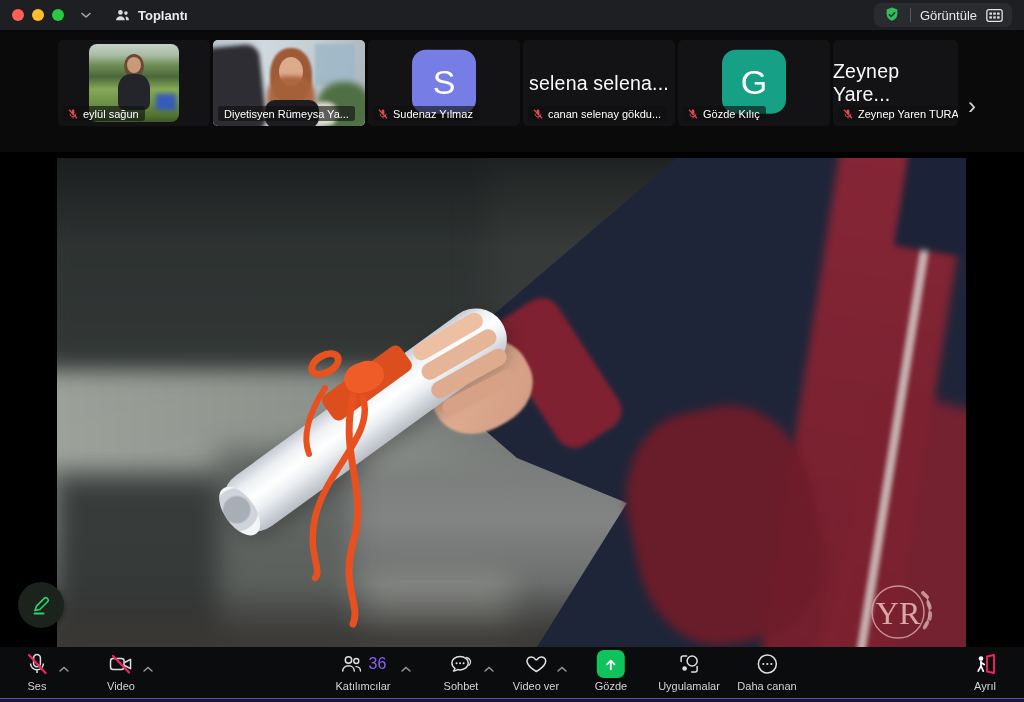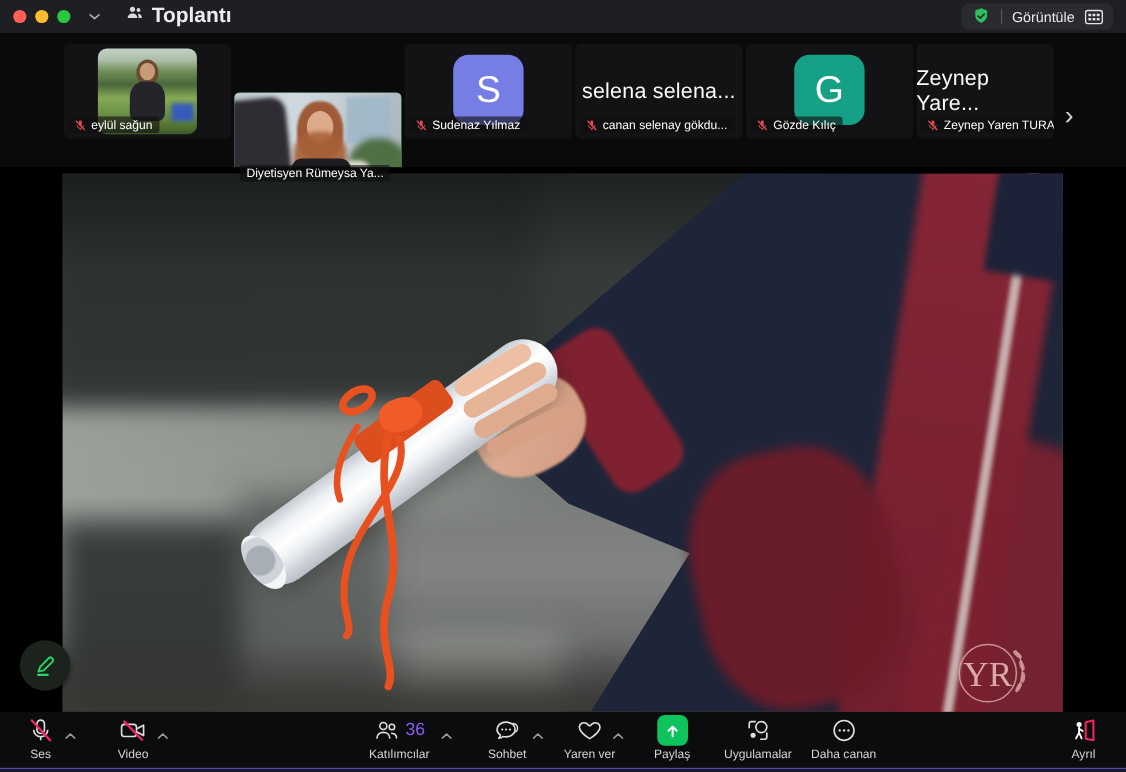--- a/index.html
+++ b/index.html
@@ -6,41 +6,41 @@
   .app{position:relative;width:1024px;height:702px;overflow:hidden;background:#000;
        font-family:"Liberation Sans",sans-serif;color:#e6e6e6;-webkit-font-smoothing:antialiased;}
 
   
   .titlebar{position:absolute;left:0;top:0;width:1024px;height:30px;background:#1e1f22;
             display:flex;align-items:center;padding:0 12px;box-sizing:border-box;}
   .lights{display:flex;gap:8px;align-items:center;}
   .light{width:12px;height:12px;border-radius:50%;}
   .light.red{background:#ff5f57}.light.yellow{background:#febc2e}.light.green{background:#28c840}
   .tb-chev{margin-left:16px;display:flex;align-items:center;}
-  .tb-menu{margin-left:22px;display:flex;gap:7px;font-size:19px;font-weight:700;color:#ececec;}
+  .tb-menu{margin-left:22px;display:flex;gap:7px;font-size:13px;font-weight:700;color:#ececec;}
   .tb-tab{position:absolute;left:338px;top:3px;width:226px;height:24px;background:#3b3c40;border-radius:7px;
           display:flex;align-items:center;gap:6px;padding:0 7px;box-sizing:border-box;}
   .tab-ava{width:15px;height:15px;border-radius:3px;flex:0 0 15px;
            background:linear-gradient(135deg,#c06a50 0%,#93303c 45%,#561f2e 100%);}
   .tab-title{font-size:12.5px;color:#e6e6e6;white-space:nowrap;overflow:hidden;flex:1 1 auto;
              -webkit-mask-image:linear-gradient(90deg,#000 78%,transparent 98%);
              mask-image:linear-gradient(90deg,#000 78%,transparent 98%);}
   .tab-more{width:17px;height:17px;border-radius:50%;border:1.4px solid #bdbdbd;flex:0 0 17px;
             display:flex;align-items:center;justify-content:center;gap:1.6px;box-sizing:border-box;}
   .tab-more i{width:2px;height:2px;border-radius:50%;background:#cfcfcf;}
   .tb-right{margin-left:auto;display:flex;align-items:center;gap:9px;background:#2a2b2f;border-radius:7px;
             padding:3px 9px;}
   .tb-divider{width:1px;height:14px;background:#57585c;}
   .tb-view{font-size:13px;color:#e8e8e8;}
 
   
   .filmstrip{position:absolute;left:0;top:30px;width:1024px;height:122px;background:#0a0a0b;}
   .tile{position:absolute;top:10px;height:86px;width:152px;background:#131315;border-radius:5px;
         overflow:hidden;}
-  .tile.active{box-shadow:0 0 0 2.5px #2ed158 inset;border-radius:5px;margin-top:44px;}
+  .tile.active{box-shadow:0 0 0 2.5px #2ed158 inset;border-radius:5px;}
   .name-tag{position:absolute;left:5px;bottom:5px;display:flex;align-items:center;gap:4px;
             background:rgba(14,14,14,.62);border-radius:3px;padding:1.5px 6px 1.5px 4px;
             font-size:11px;color:#fff;white-space:nowrap;max-width:140px;overflow:hidden;z-index:5;}
   .name-tag.noicon{padding-left:6px;}
   .big-name{position:absolute;inset:0;display:flex;align-items:center;justify-content:center;
             font-size:19.5px;color:#fafafa;letter-spacing:.2px;}
   .ava-sq{position:absolute;left:50%;top:50%;transform:translate(-50%,-52%);width:64px;height:64px;
           border-radius:14px;display:flex;align-items:center;justify-content:center;
           font-size:34px;color:#fff;font-weight:400;}
   .ava-purple{background:#767ee5}.ava-teal{background:#16a085}
@@ -389,38 +389,38 @@
           <path d="M1 5l4-3.6L9 5" fill="none" stroke="#9a9a9a" stroke-width="1.4" stroke-linecap="round"></path>
         </svg>
     </button>
 
     <button class="ctrl" style="left:536px">
       <span class="irow">
         <svg width="25" height="24" viewBox="0 0 24 24">
           <path d="M12 19.5s-7-4.2-8.9-8.4C1.7 7.9 3.7 5 6.9 5c2 0 3.5 1.2 4.4 2.7h1.4C13.6 6.2 15.1 5 17.1 5c3.2 0 5.2 2.9 3.8 6.1-1.9 4.2-8.9 8.4-8.9 8.4z" fill="none" stroke="#dedee0" stroke-width="1.5" stroke-linejoin="round"></path>
         </svg>
       </span>
-      <span class="lbl">Yaren ver</span>
+      <span class="lbl">Video ver</span>
     </button>
     <button class="chev-up" style="left:562px">
       <svg width="10" height="6" viewBox="0 0 10 6">
           <path d="M1 5l4-3.6L9 5" fill="none" stroke="#9a9a9a" stroke-width="1.4" stroke-linecap="round"></path>
         </svg>
     </button>
 
     <button class="ctrl" style="left:611px">
       <span class="irow">
         <span class="share-box">
           <svg width="18" height="18" viewBox="0 0 24 24">
             <path d="M12 19V8" fill="none" stroke="#fff" stroke-width="2.4" stroke-linecap="round"></path>
             <path d="M7 12.5L12 7.5l5 5" fill="none" stroke="#fff" stroke-width="2.4" stroke-linecap="round" stroke-linejoin="round"></path>
           </svg>
         </span>
       </span>
-      <span class="lbl">Paylaş</span>
+      <span class="lbl">Gözde</span>
     </button>
 
     <button class="ctrl" style="left:689px">
       <span class="irow">
         <svg width="24" height="24" viewBox="0 0 24 24">
           <circle cx="15" cy="9" r="5" fill="none" stroke="#dedee0" stroke-width="1.5"></circle>
           <circle cx="7.5" cy="16.5" r="2.3" fill="#dedee0"></circle>
           <path d="M4 9.5V6a2 2 0 0 1 2-2h3.5" fill="none" stroke="#dedee0" stroke-width="1.5" stroke-linecap="round"></path>
           <path d="M20 14.5V18a2 2 0 0 1-2 2h-3.5" fill="none" stroke="#dedee0" stroke-width="1.5" stroke-linecap="round"></path>
         </svg>

